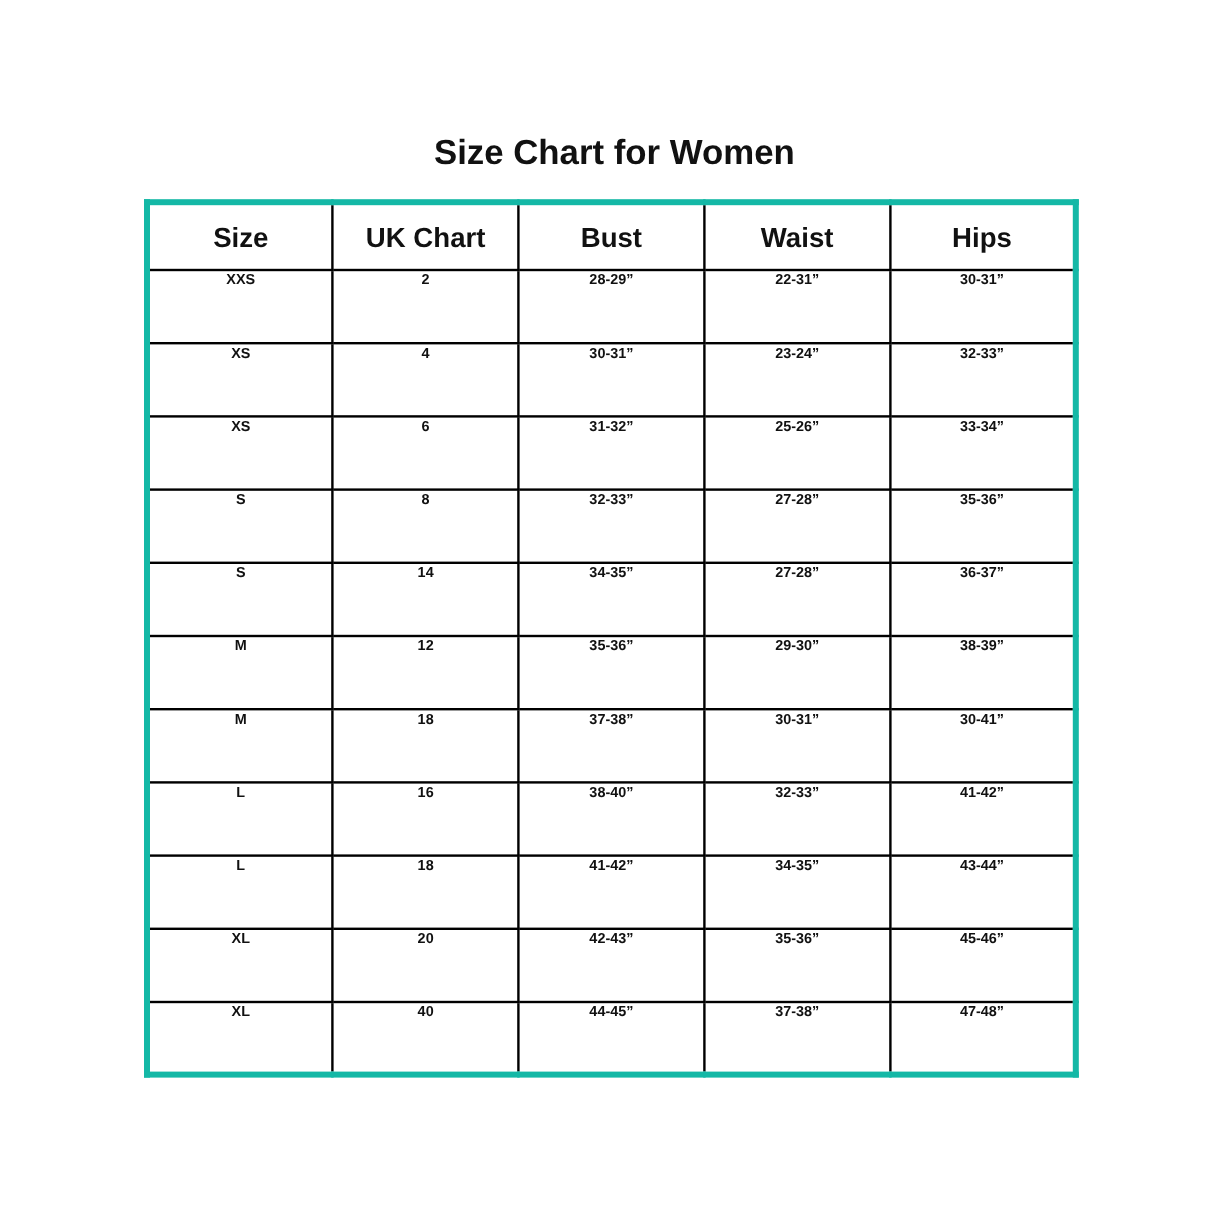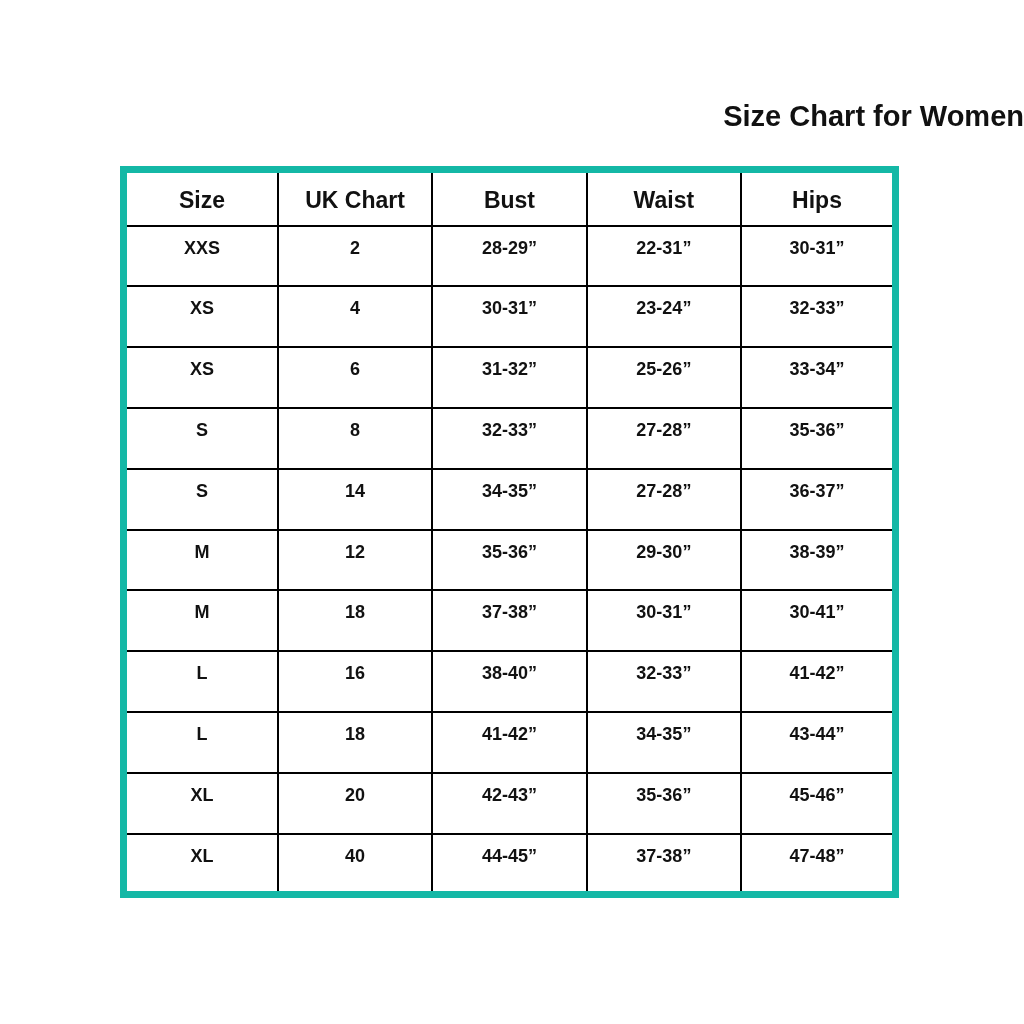--- a/index.html
+++ b/index.html
@@ -14,36 +14,36 @@
     background: #ffffff;
     font-family: "Liberation Sans", sans-serif;
     color: #111111;
     overflow: hidden;
   }
   .title {
     position: absolute;
     top: 101px;
     left: 0;
     right: 0;
-    margin: 0;
-    text-align: right;
+    margin: 12px;
+    text-align: center;
     font-size: 29px;
     line-height: 1.1;
     font-weight: bold;
     color: #111111;
   }
   table.size-table {
     position: absolute;
     left: 120px;
     top: 166px;
     width: 779px;
     height: 732px;
     border-collapse: collapse;
     table-layout: fixed;
-    border: 7px solid #14b8a6;
+    border: 5px solid #14b8a6;
     background: #ffffff;
   }
   table.size-table tr {
     height: 56px;
   }
   table.size-table th,
   table.size-table td {
     border: 2px solid #000000;
     text-align: center;
     vertical-align: top;
@@ -51,22 +51,21 @@
     color: #111111;
     padding: 0;
     overflow: hidden;
     white-space: nowrap;
   }
   table.size-table th {
     font-size: 23px;
     padding-top: 14px;
   }
   table.size-table td {
-    font-size: 18px;
-    padding-top: 11px;
+    font-size: 12px;
   }
 </style>
 </head>
 <body>
 
 <div class="canvas">
   <h1 class="title">Size Chart for Women</h1>
 
   <table class="size-table">
     <thead>

